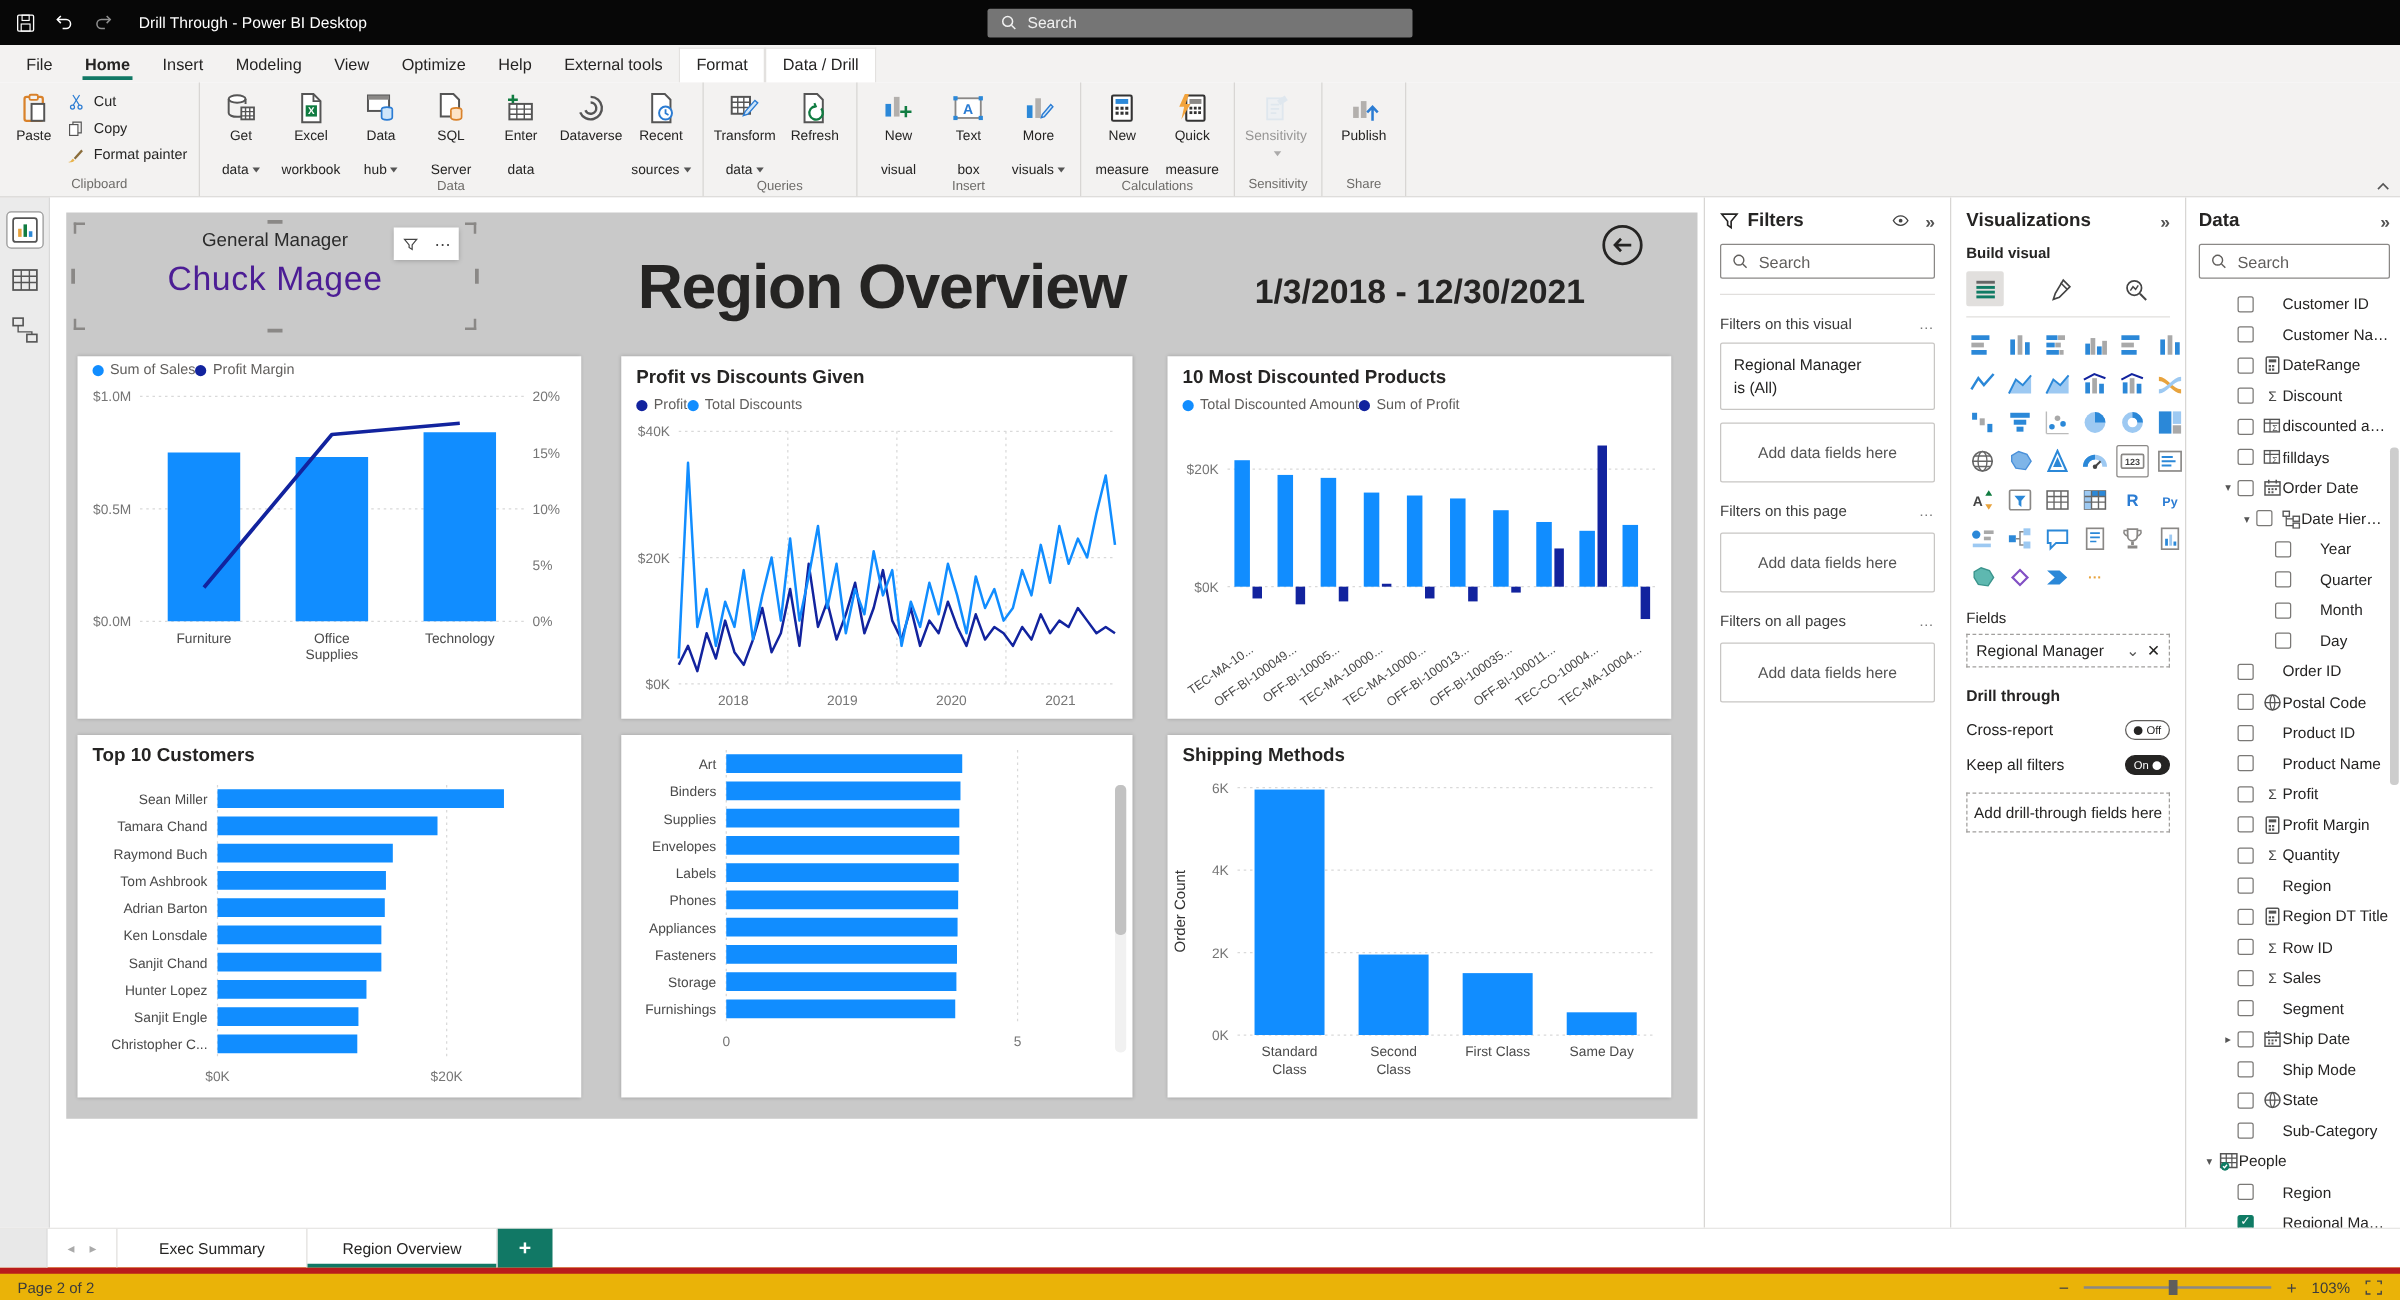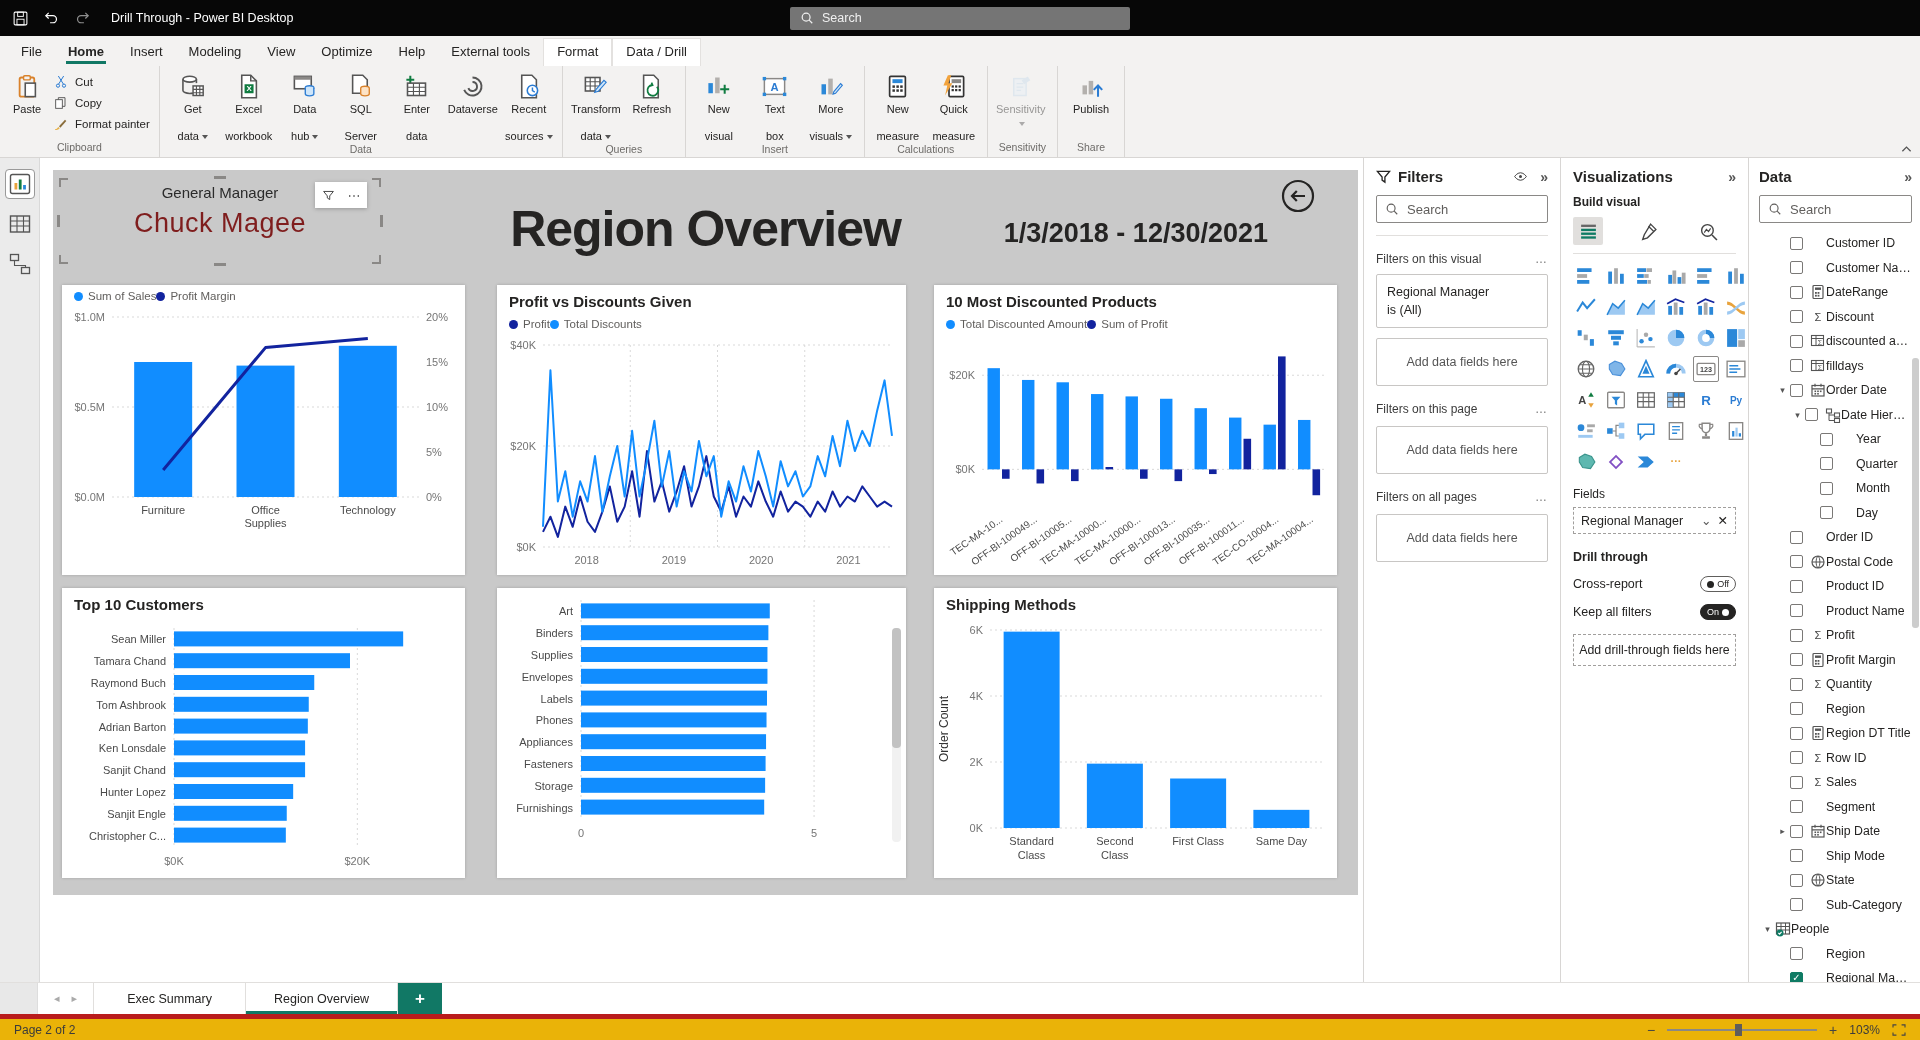--- a/index.html
+++ b/index.html
@@ -37,21 +37,21 @@
 
 .mainrow{display:flex;height:824px}
 .viewrail{width:40px;background:#ebebeb;border-right:1px solid #d9d9d9;display:flex;flex-direction:column;align-items:center;padding-top:12px;gap:12px}
 .vr{width:28px;height:28px;display:flex;align-items:center;justify-content:center;border-radius:3px}
 .vr.sel{background:#fff;outline:1px solid #9a9a9a}
 .canvas{flex:1;background:#fff;position:relative;overflow:hidden}
 .page{position:absolute;left:13px;top:12px;width:1305px;height:725px;background:#c9c9c9}
 
 .slicer{position:absolute;left:6px;top:8px;width:322px;height:86px}
 .slicer-label{font-size:15px;color:#2b2b2b;text-align:center;padding-top:6px}
-.slicer-value{font-size:27px;color:#7f1d1d;text-align:center;margin-top:7px;letter-spacing:.5px}
+.slicer-value{font-size:27px;color:#4c1d95;text-align:center;margin-top:7px;letter-spacing:.5px}
 .hnd{position:absolute;width:9px;height:9px;border-color:#8a8886;border-style:solid;border-width:0}
 .hnd.tl{left:0;top:0;border-left-width:2px;border-top-width:2px}
 .hnd.tr{right:0;top:0;border-right-width:2px;border-top-width:2px}
 .hnd.bl{left:0;bottom:0;border-left-width:2px;border-bottom-width:2px}
 .hnd.br{right:0;bottom:0;border-right-width:2px;border-bottom-width:2px}
 .hnd.mt{left:50%;top:-2px;width:12px;height:4px;border-top-width:3px;transform:translateX(-50%)}
 .hnd.mb{left:50%;bottom:-2px;width:12px;height:4px;border-bottom-width:3px;transform:translateX(-50%)}
 .hnd.ml{top:50%;left:-2px;height:12px;width:4px;border-left-width:3px;transform:translateY(-50%)}
 .hnd.mr{top:50%;right:-2px;height:12px;width:4px;border-right-width:3px;transform:translateY(-50%)}
 .slicer-toolbar{position:absolute;right:14px;top:4px;background:#fff;box-shadow:0 1px 4px rgba(0,0,0,.25);display:flex;align-items:center;height:26px}

